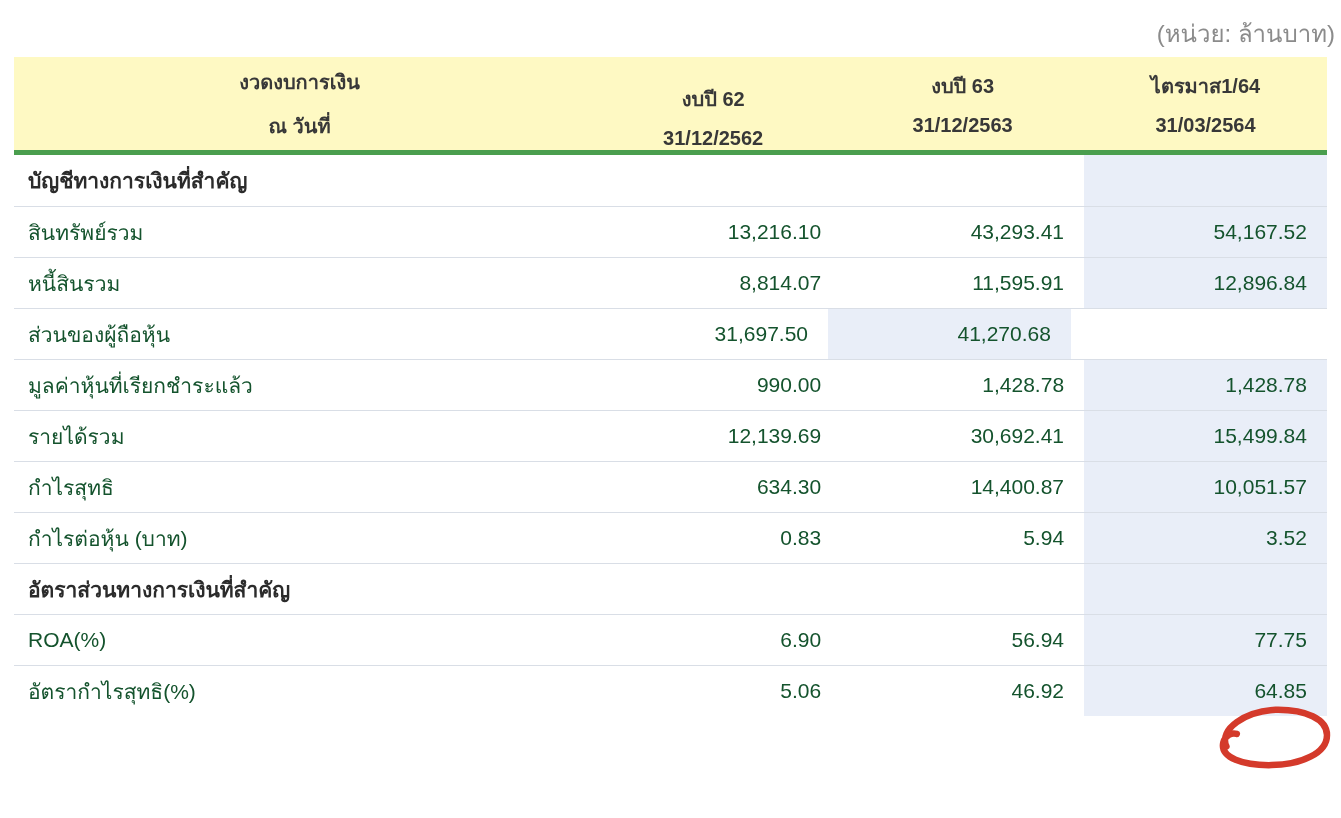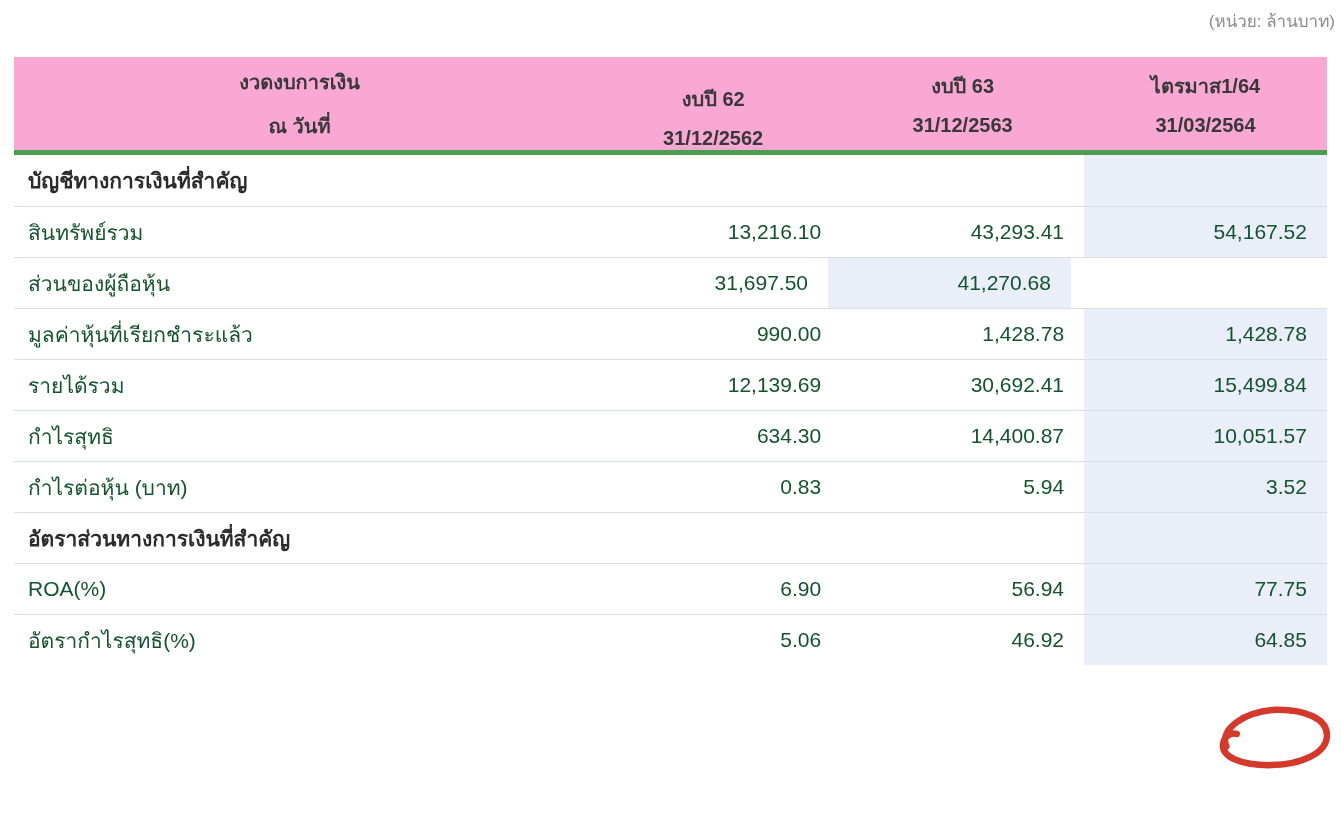--- a/index.html
+++ b/index.html
@@ -3,29 +3,29 @@
 <meta charset="utf-8">
 <style>
   html,body{margin:0;padding:0;}
   body{
     width:1341px;height:818px;overflow:hidden;position:relative;
     background:#ffffff;
     font-family:"Liberation Sans","DejaVu Sans",sans-serif;
     -webkit-font-smoothing:antialiased;
   }
   .unit-label{
-    position:absolute;top:7px;right:6px;
-    font-size:17px;color:#8b8b8b;
+    position:absolute;top:14px;right:6px;
+    font-size:24px;color:#8b8b8b;
   }
   .fin-table{
     position:absolute;left:14px;top:57px;width:1313px;
   }
   .header-row{
     display:flex;
-    background:#f9a8d4;
+    background:#fef9c3;
     height:93px;
     border-bottom:5px solid #4a9e4e;
   }
   .hcell{
     display:flex;flex-direction:column;justify-content:center;align-items:center;
     gap:12px;
     font-size:20px;font-weight:bold;color:#383838;
   }
   .c1{width:43.5%;}
   .c2{width:19.5%;justify-content:flex-end;}
@@ -85,20 +85,26 @@
       <div class="cell num c4 blue"></div>
     </div>
 
     <div class="row">
       <div class="cell label c1">สินทรัพย์รวม</div>
       <div class="cell num c2">13,216.10</div>
       <div class="cell num c3">43,293.41</div>
       <div class="cell num c4 blue">54,167.52</div>
     </div>
 
+    <div class="row">
+      <div class="cell label c1">หนี้สินรวม</div>
+      <div class="cell num c2">8,814.07</div>
+      <div class="cell num c3">11,595.91</div>
+      <div class="cell num c4 blue">12,896.84</div>
+    </div>
 
     <div class="row">
       <div class="cell label c1">ส่วนของผู้ถือหุ้น</div>
       <div class="cell num c3">31,697.50</div>
       <div class="cell num c4 blue">41,270.68</div>
     </div>
 
     <div class="row">
       <div class="cell label c1">มูลค่าหุ้นที่เรียกชำระแล้ว</div>
       <div class="cell num c2">990.00</div>

